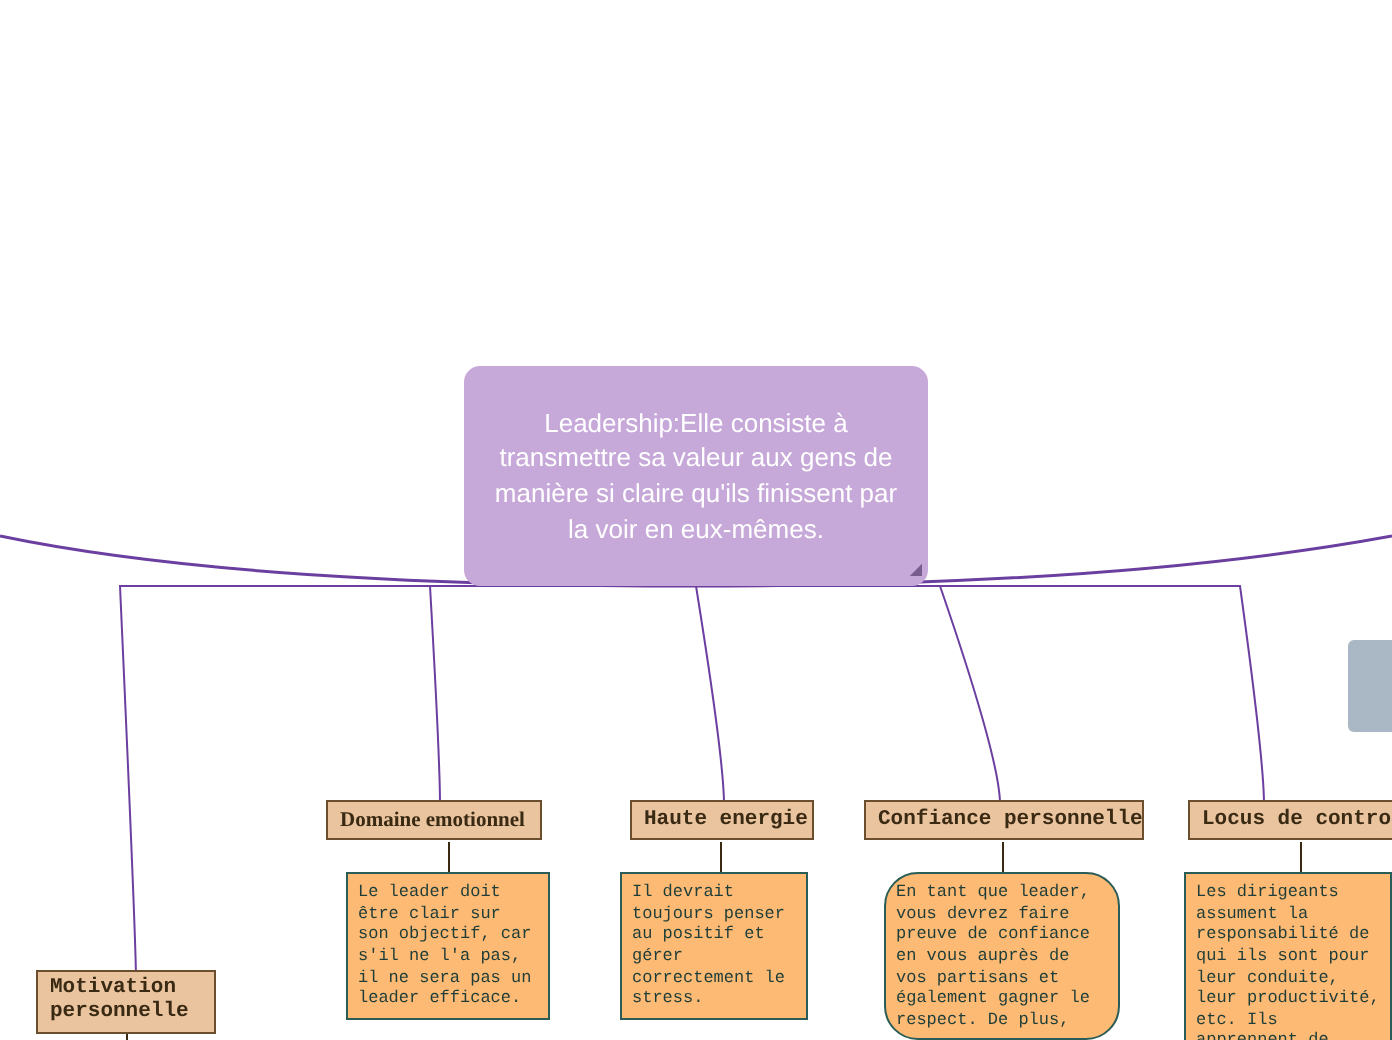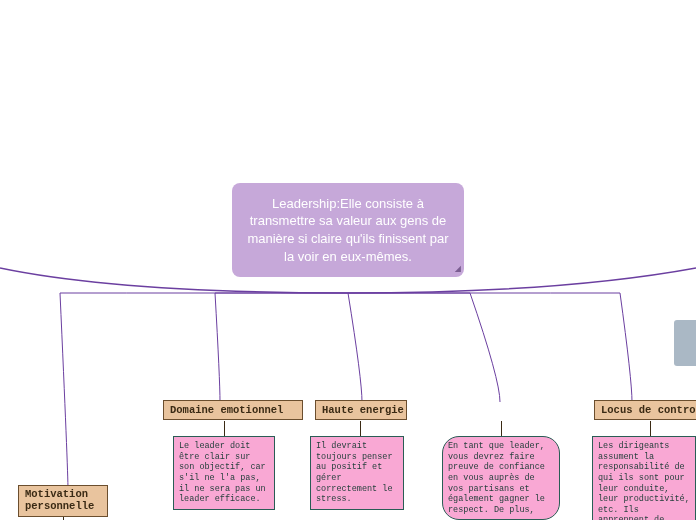--- a/index.html
+++ b/index.html
@@ -1,34 +1,34 @@
 <!DOCTYPE html>
 <html><head>
 <meta charset="utf-8">
 <style>
   html,body{margin:0;padding:0;width:696px;height:520px;overflow:hidden;font-family:Verdana,Geneva,sans-serif;background:#fff;}
   .canvas{position:relative;width:696px;height:520px;}
   svg.lines{position:absolute;left:0;top:0;width:696px;height:520px;pointer-events:none;}
   .central{
-    position:absolute;left:232px;top:183px;width:232px;height:94px;
+    position:absolute;left:232px;top:183px;width:232px;height:110px;
     background:#c6a8d9;border-radius:8px;color:#fff;font-size:13px;
     display:flex;align-items:center;justify-content:center;text-align:center;
     padding:6px 10px;box-sizing:border-box;line-height:1.35;
   }
   .central .handle{position:absolute;right:3px;bottom:2px;font-size:8px;color:#7a5d90;}
   .topic{
     position:absolute;height:20px;min-width:90px;
     background:#e9c49e;border:1px solid #6b4e2e;font-family:"Courier New",monospace;
     font-weight:bold;font-size:10.5px;color:#3a2a14;
     display:flex;align-items:center;padding:0 6px;box-sizing:border-box;white-space:nowrap;
   }
   .topic.multi{height:32px;white-space:normal;line-height:1.1;padding:3px 6px;}
   .note{
     position:absolute;width:102px;min-height:72px;
-    background:#f9a8d4;border:1px solid #2a5d55;font-family:"Courier New",monospace;
+    background:#fdba74;border:1px solid #2a5d55;font-family:"Courier New",monospace;
     font-size:8.5px;color:#1f3d38;padding:4px 5px;box-sizing:border-box;line-height:1.25;
   }
   .side-btn{
     position:absolute;right:0;top:320px;width:22px;height:46px;
     background:#aab8c5;border-radius:3px 0 0 3px;
   }
   .stem{position:absolute;background:#3a2a14;width:1px;}
 </style>
 </head>
 <body>
@@ -43,30 +43,33 @@
     <path d="M 500 402 Q 500 380 470 293 Q 400 293 348 293" stroke="#6b3fa0" stroke-width="1" fill="none"></path>
     <path d="M 632 402 Q 632 380 620 293 Q 480 293 348 293" stroke="#6b3fa0" stroke-width="1" fill="none"></path>
     <path d="M 68 490 Q 68 470 60 293 Q 190 293 348 293" stroke="#6b3fa0" stroke-width="1" fill="none"></path>
   </svg>
 
   <div class="central">
     <span>Leadership:Elle consiste à transmettre sa valeur aux gens de manière si claire qu'ils finissent par la voir en eux-mêmes.</span>
     <span class="handle">◢</span>
   </div>
 
-  <div class="topic" style="left:163px;top:400px;width:140px;">
+  <div class="topic" style="left:163px;top:400px;width:108px;font-family:Liberation Serif, serif;">
     <span>Domaine emotionnel</span>
   </div>
   <div class="stem" style="left:224px;top:421px;height:15px;"></div>
 
   <div class="topic" style="left:315px;top:400px;width:92px;">
     <span>Haute energie</span>
   </div>
   <div class="stem" style="left:360px;top:421px;height:15px;"></div>
 
+  <div class="topic" style="left:432px;top:400px;width:140px;">
+    <span>Confiance personnelle</span>
+  </div>
   <div class="stem" style="left:501px;top:421px;height:15px;"></div>
 
   <div class="topic" style="left:594px;top:400px;width:115px;">
     <span>Locus de controle</span>
   </div>
   <div class="stem" style="left:650px;top:421px;height:15px;"></div>
 
   <div class="topic multi" style="left:18px;top:485px;width:75px;">
     <span>Motivation personnelle</span>
   </div>

